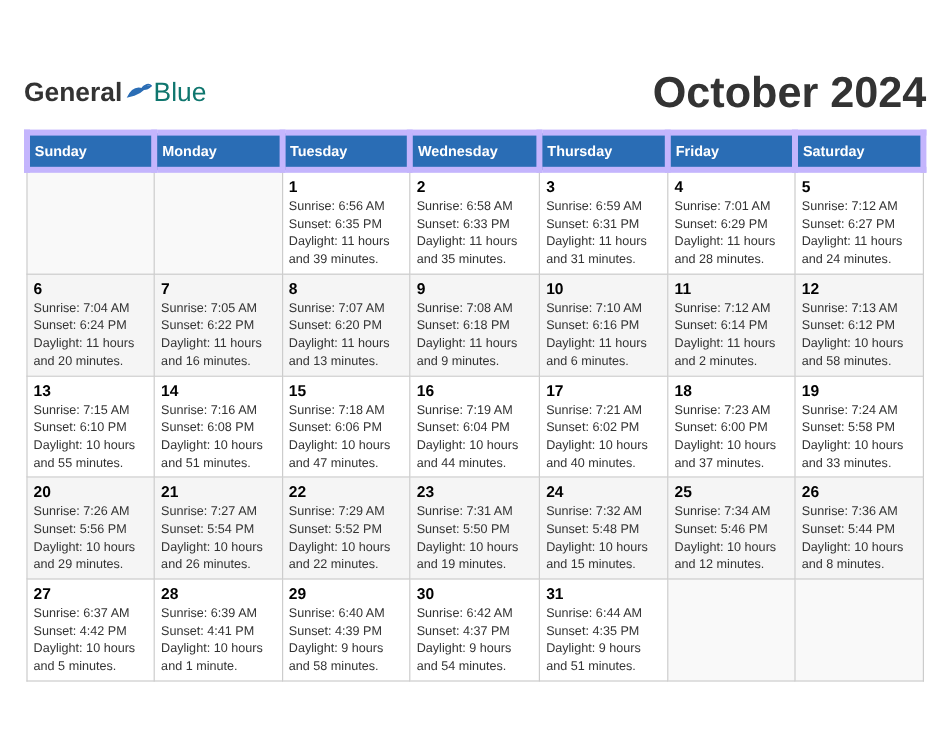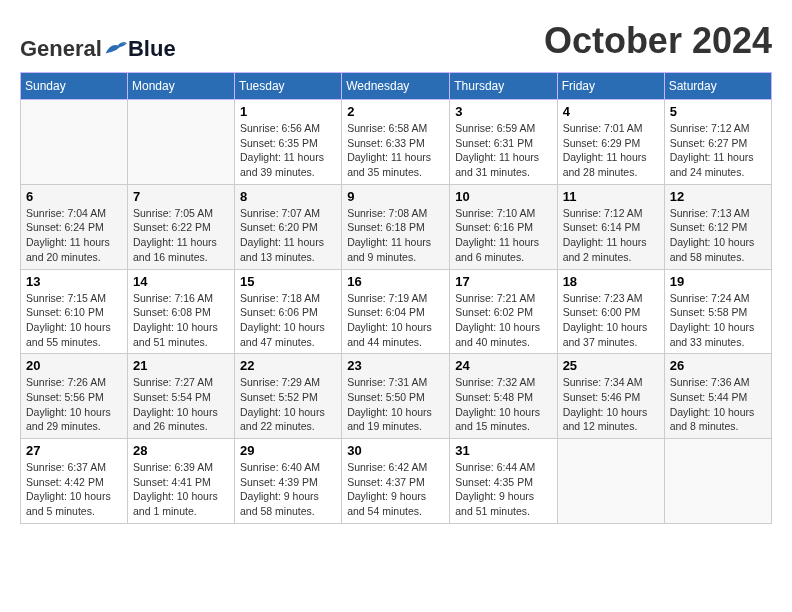--- a/index.html
+++ b/index.html
@@ -6,41 +6,42 @@
     body {
       font-family: Arial, sans-serif;
       background: #fff;
       width: 792px;
       min-height: 612px;
       padding: 20px;
     }
     .header {
       display: flex;
       justify-content: space-between;
-      align-items: flex-end;
+      align-items: center;
       margin-bottom: 10px;
+      margin-top: 36px;
     }
     .logo {
       display: flex;
       flex-direction: column;
       align-items: flex-start;
     }
     .logo-text {
       display: flex;
       align-items: center;
     }
     .logo-general {
       font-size: 22px;
       font-weight: bold;
       color: #333;
     }
     .logo-blue {
       font-size: 22px;
-      font-weight: bold;
-      color: #0f172a;
+      font-weight: normal;
+      color: #0f766e;
     }
     .logo-bird {
       width: 24px;
       height: 20px;
       margin-left: 2px;
     }
     .title-block {
       text-align: right;
     }
     .month-title {
@@ -56,22 +57,22 @@
       width: 100%;
       border-collapse: collapse;
       font-size: 11px;
     }
     thead tr th {
       background-color: #2a6db5;
       color: #fff;
       padding: 6px 4px;
       text-align: left;
       font-size: 12px;
-      font-weight: normal;
-      border: 1px solid #c4b5fd;
+      font-weight: bold;
+      border: 5px solid #c4b5fd;
     }
     tbody tr td {
       border: 1px solid #ccc;
       padding: 4px 5px;
       vertical-align: top;
       width: 110px;
       min-height: 80px;
       background: #fff;
     }
     tbody tr:nth-child(even) td {

